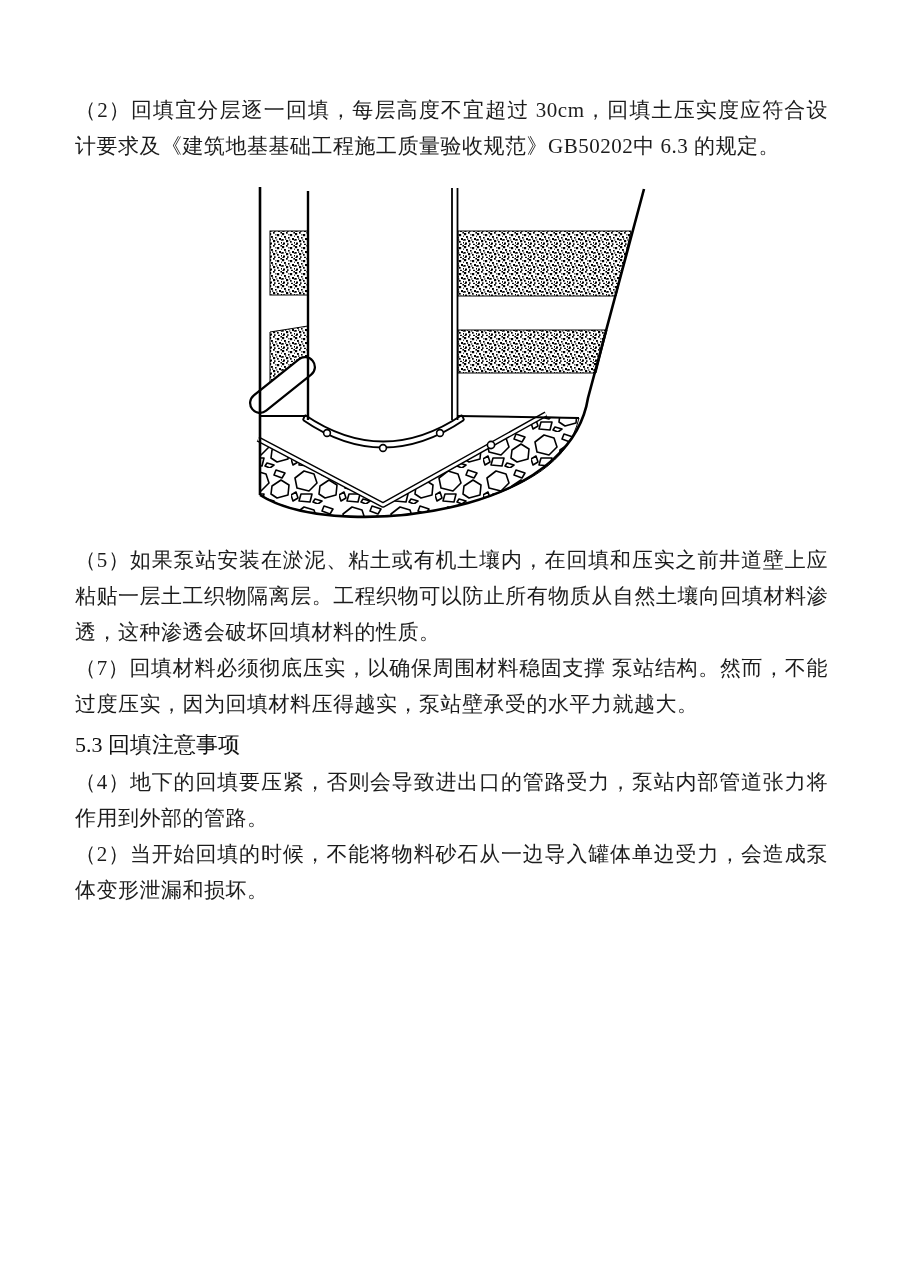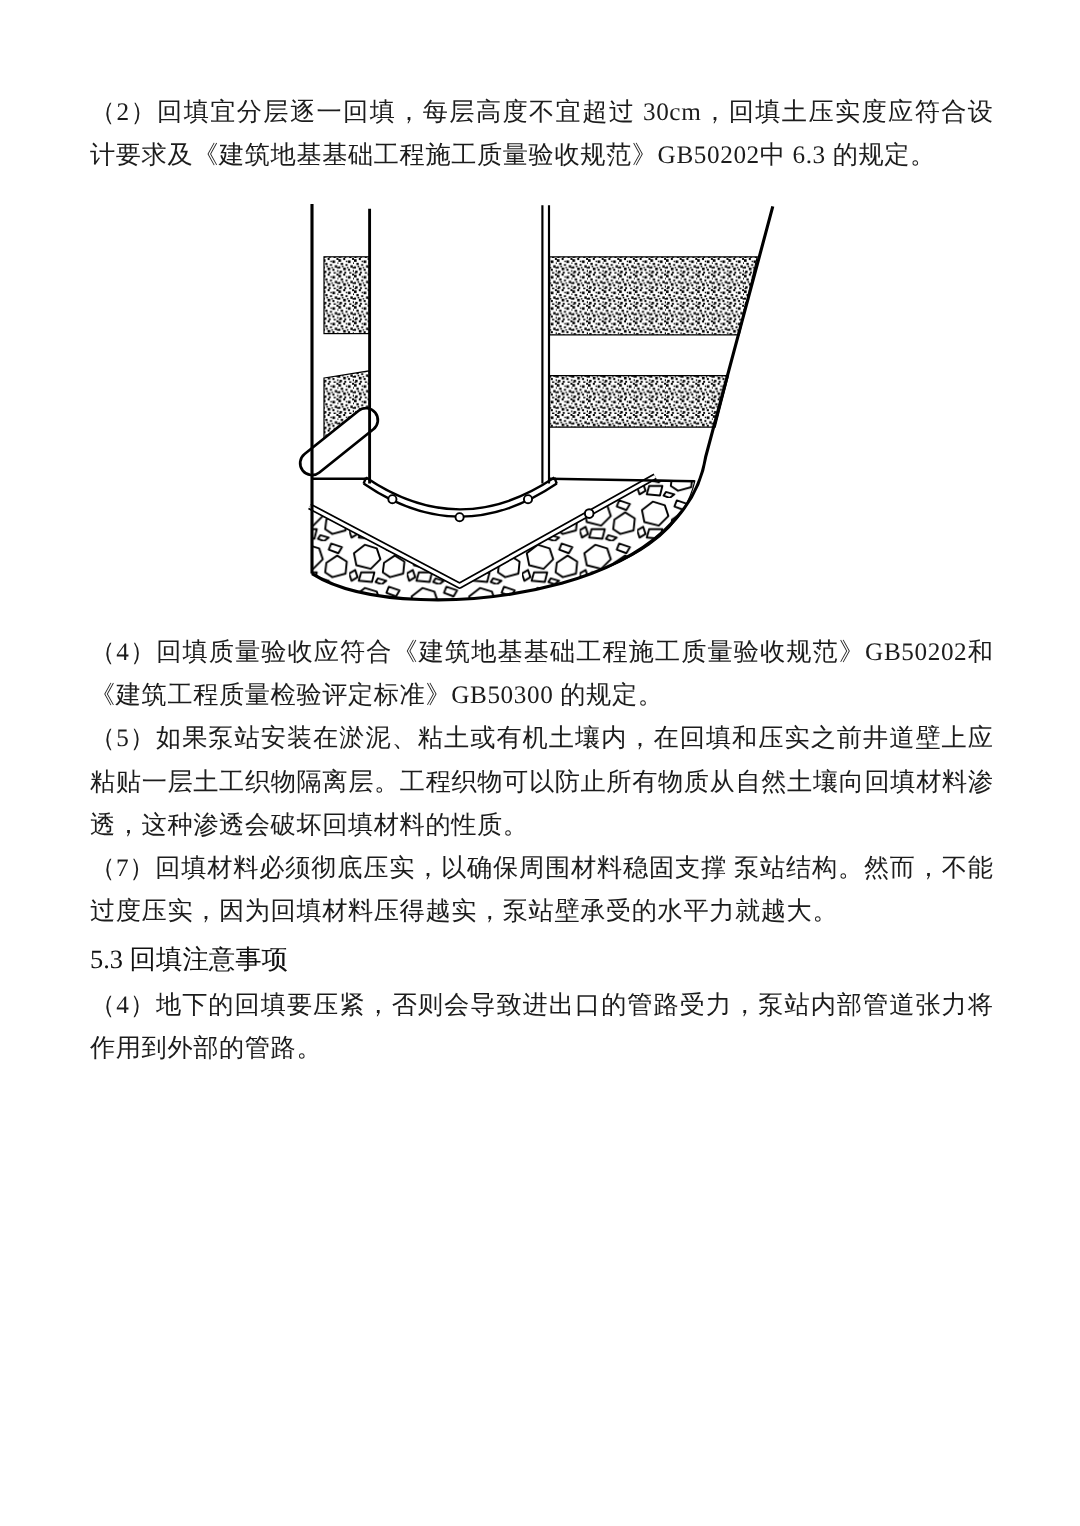--- a/index.html
+++ b/index.html
@@ -9,21 +9,21 @@
     width: 900px;
     height: 1272px;
     background: #ffffff;
     font-family: "Liberation Serif", "DejaVu Serif", serif;
     color: #1c1c1c;
     overflow: hidden;
   }
   .content {
     position: absolute;
     left: 75px;
-    top: 75px;
+    top: 92px;
     width: 753px;
   }
   p.body-text {
     margin: 0;
     font-size: 21px;
     line-height: 36px;
     text-align: justify;
     text-justify: inter-ideograph;
     letter-spacing: 0.5px;
   }
@@ -125,22 +125,22 @@
           <path d="M 62,235 Q 140,288 219,235"></path>
           <line x1="60" y1="240" x2="62" y2="235"></line>
           <line x1="221" y1="240" x2="219" y2="235"></line>
           <circle cx="84" cy="253" r="3.4" fill="#ffffff" stroke-width="1.6"></circle>
           <circle cx="140" cy="268" r="3.4" fill="#ffffff" stroke-width="1.6"></circle>
           <circle cx="197" cy="253" r="3.4" fill="#ffffff" stroke-width="1.6"></circle>
         </g>
       </svg>
     </div>
 
-    <p class="body-text">（4）回填质量验收应符合《建筑地基基础工程施工质量验收规范》GB50202和《建筑工程质量检验评定标准》GB50300 的规定。</p>
     <p class="body-text">（5）如果泵站安装在淤泥、粘土或有机土壤内，在回填和压实之前井道壁上应粘贴一层土工织物隔离层。工程织物可以防止所有物质从自然土壤向回填材料渗透，这种渗透会破坏回填材料的性质。</p>
     <p class="body-text">（7）回填材料必须彻底压实，以确保周围材料稳固支撑 泵站结构。然而，不能过度压实，因为回填材料压得越实，泵站壁承受的水平力就越大。</p>
 
     <h3 class="section-heading">5.3 回填注意事项</h3>
 
     <p class="body-text">（4）地下的回填要压紧，否则会导致进出口的管路受力，泵站内部管道张力将作用到外部的管路。</p>
+    <p class="body-text">（2）当开始回填的时候，不能将物料砂石从一边导入罐体单边受力，会造成泵体变形泄漏和损坏。</p>
 
   </div>
 </div>
 
 </body></html>

